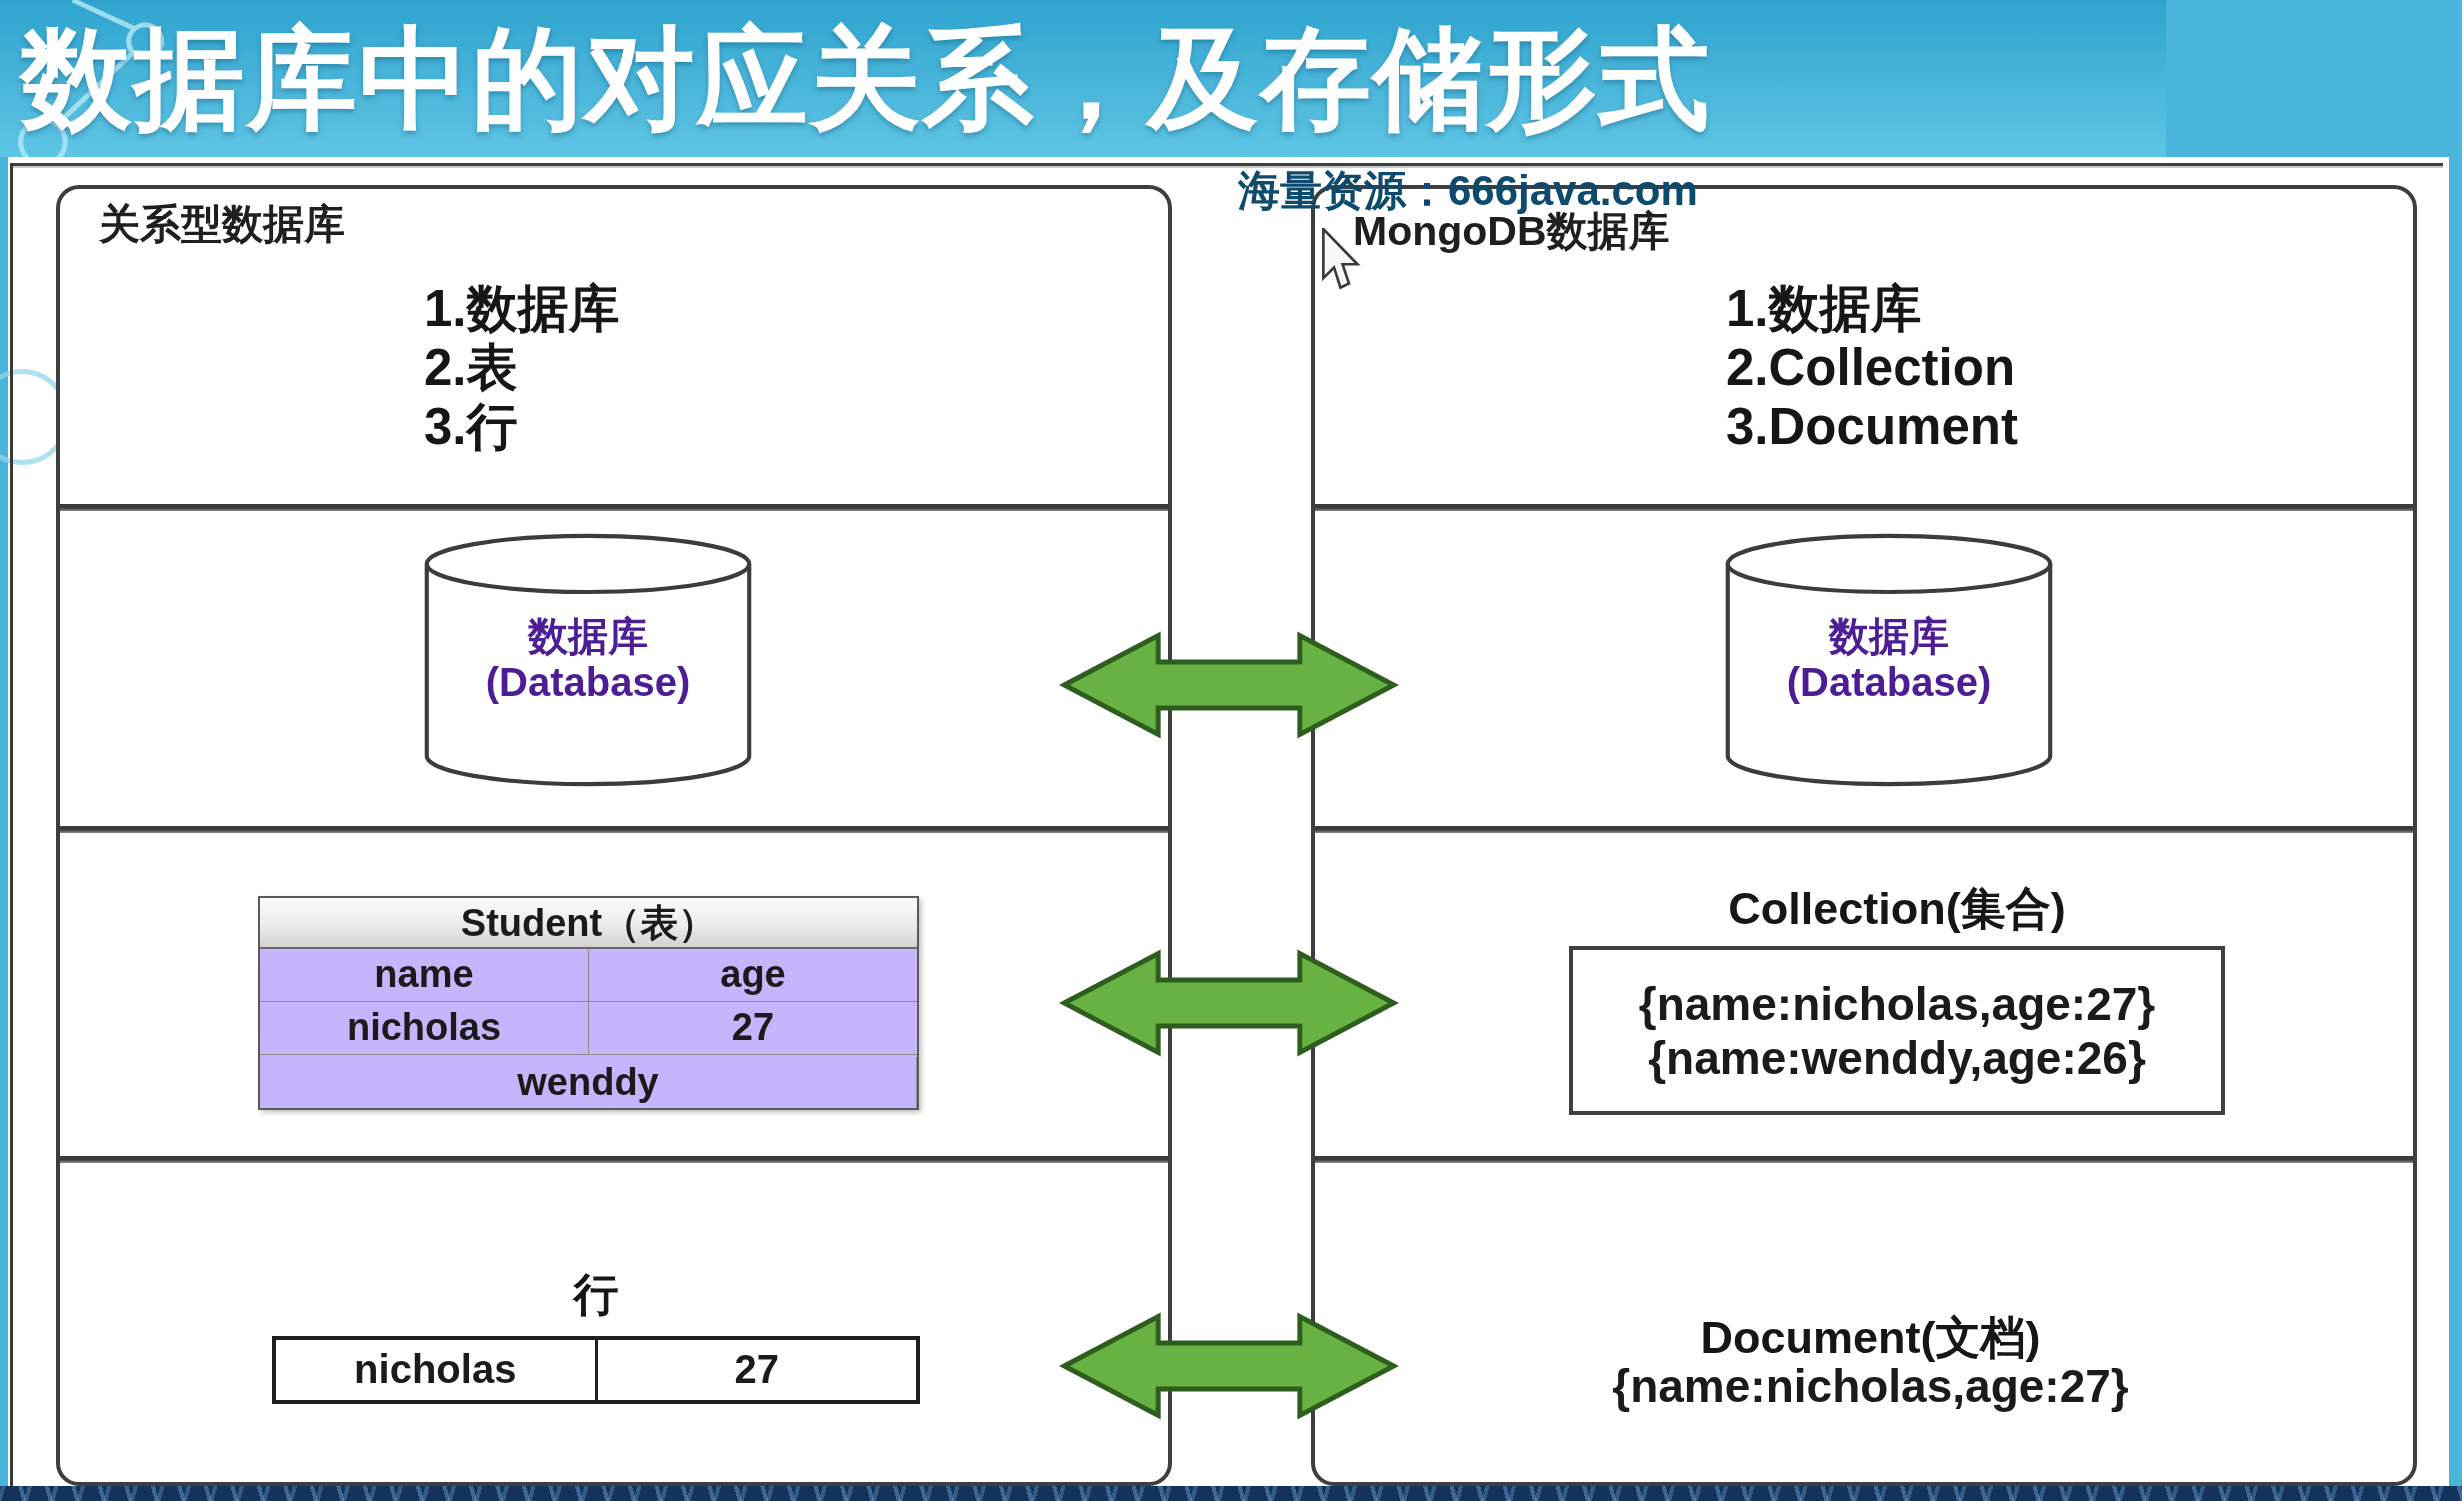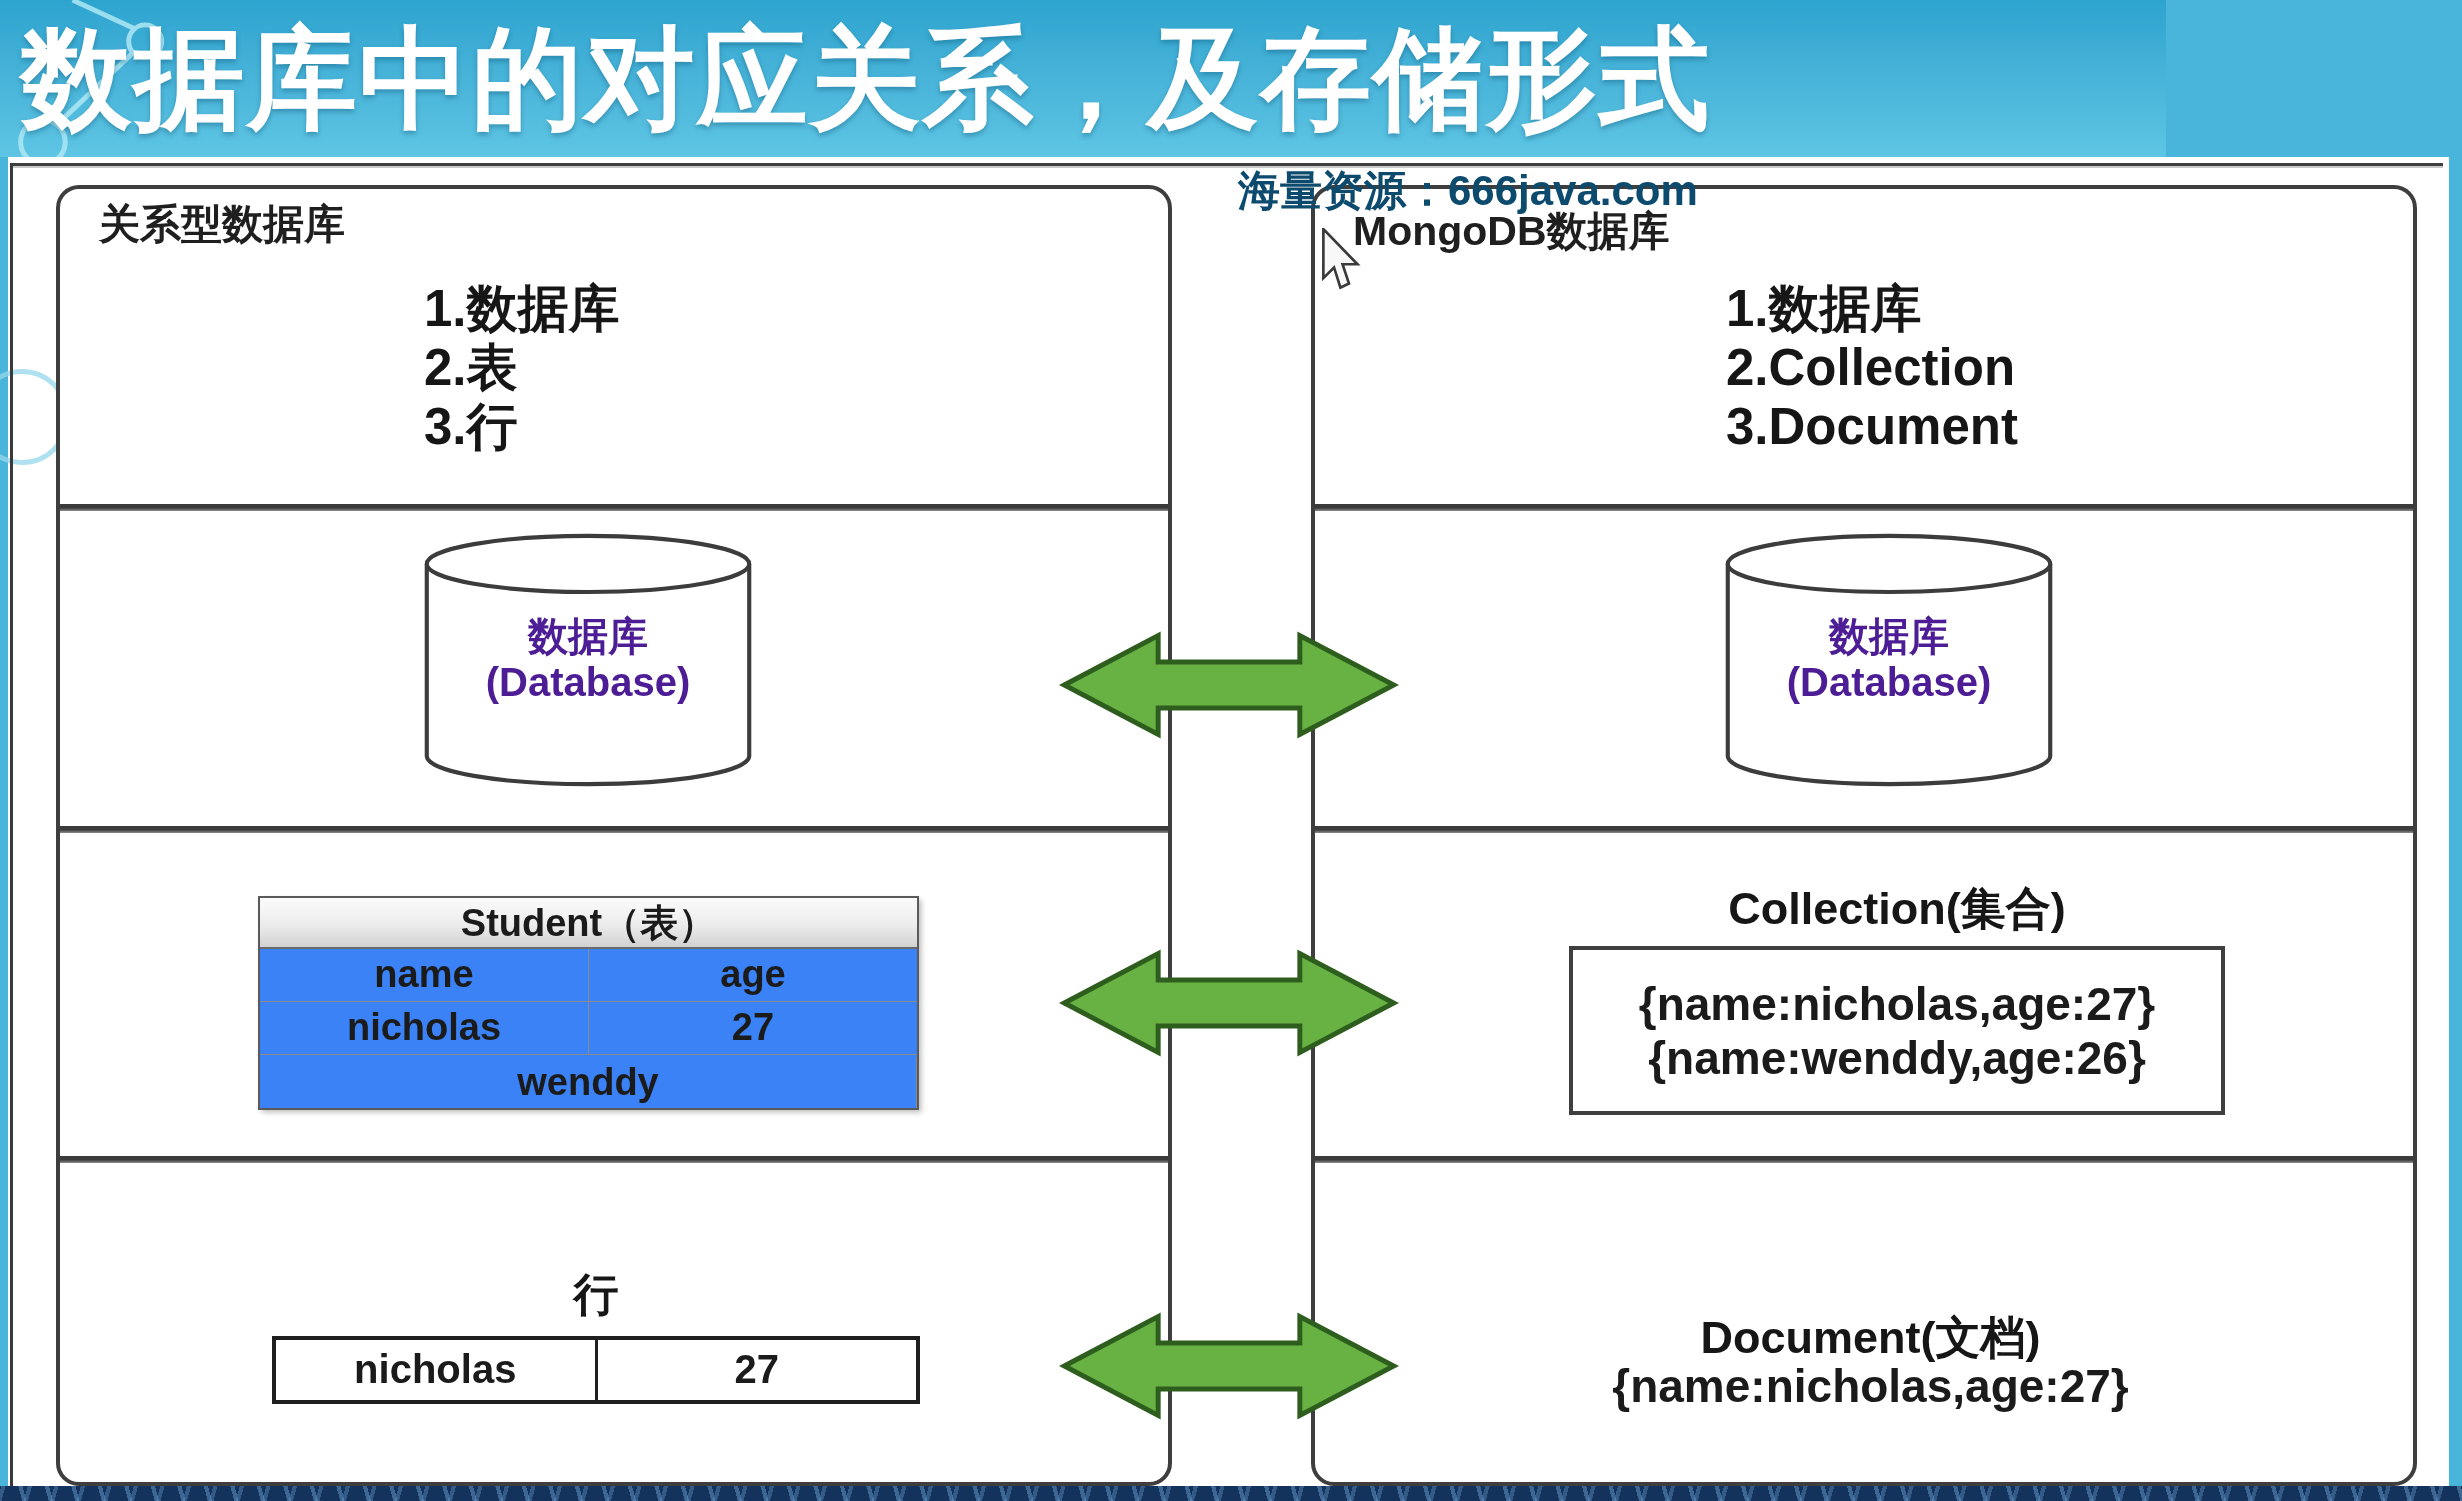--- a/index.html
+++ b/index.html
@@ -87,21 +87,21 @@
   .cyl-label {
     position:absolute; width:334px; text-align:center; z-index:4;
     font-size:40px; font-weight:700; line-height:46px; color:#4c1d95;
   }
   .cyl-label-left  { left:421px;  top:613px; }
   .cyl-label-right { left:1722px; top:613px; }
 
   
   .stable {
     position:absolute; left:258px; top:896px; width:661px; z-index:3;
-    border:2.5px solid #5a5a5a; background:#3b82f6;
+    border:2.5px solid #5a5a5a; background:#c4b5fd;
     box-shadow:2.5px 3.3px 5px rgba(0,0,0,.25);
   }
   .stable-title {
     height:51px; line-height:51px; text-align:center;
     font-size:38px; font-weight:700; color:#1b1b1b;
     background:linear-gradient(180deg,#fbfbfb 0%,#ececec 55%,#d2d2d2 100%);
     border-bottom:2.5px solid #6a6a6a;
   }
   .stable-row { display:flex; height:53px; border-bottom:1.7px solid #8a8a8a; }
   .stable-row:last-child { border-bottom:none;align-items:flex-end; }

